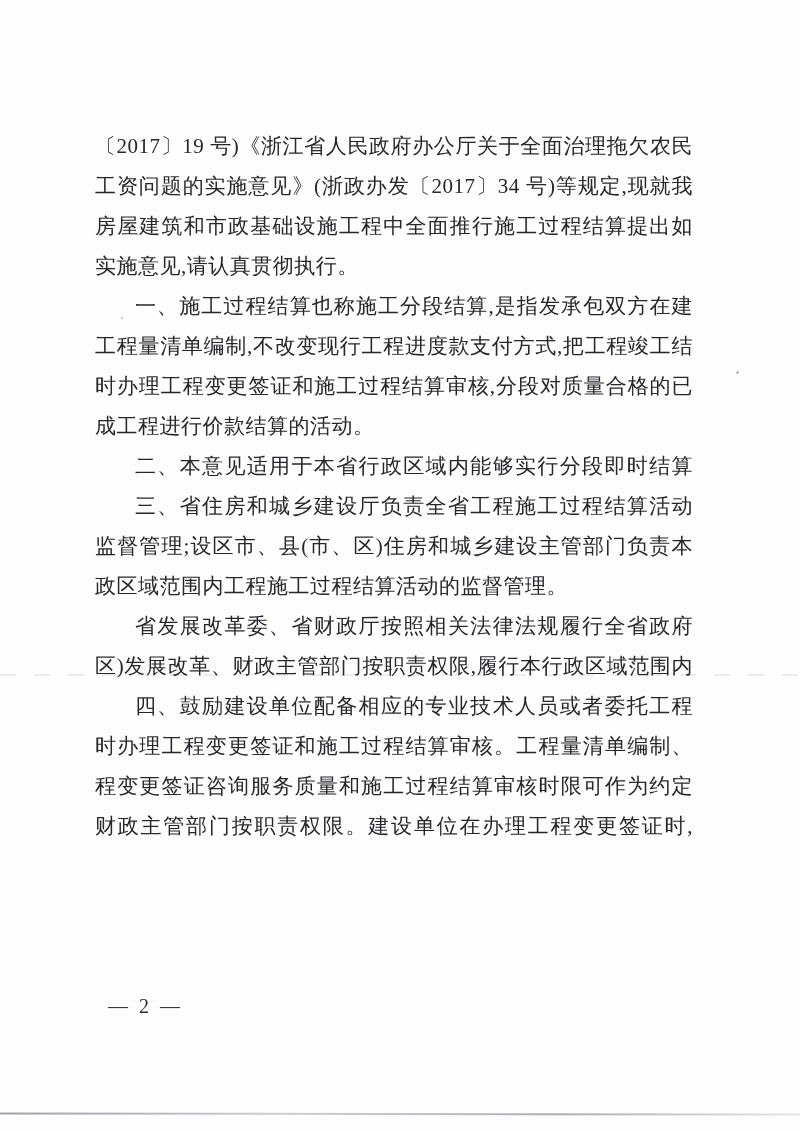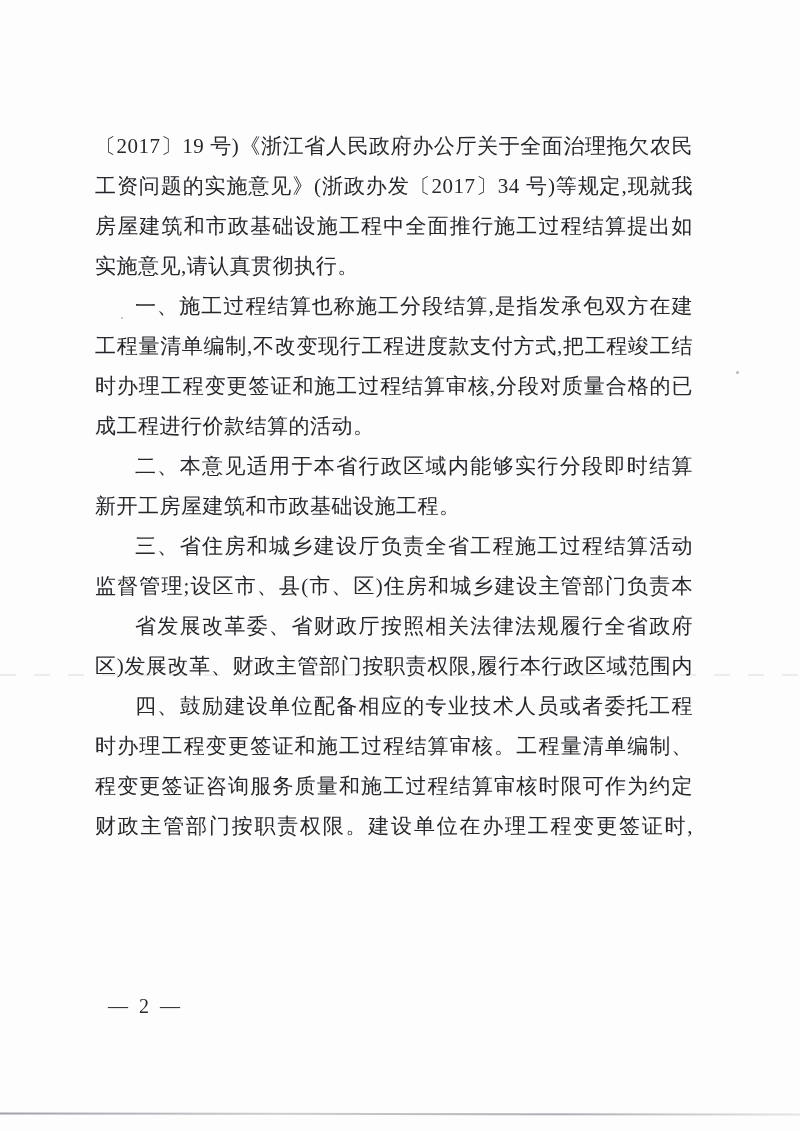--- a/index.html
+++ b/index.html
@@ -95,25 +95,25 @@
         <div class="line">实施意见,请认真贯彻执行。</div>
       </div>
       <div class="para">
         <div class="line justify indent">一、施工过程结算也称施工分段结算,是指发承包双方在建设</div>
         <div class="line justify">工程量清单编制,不改变现行工程进度款支付方式,把工程竣工结</div>
         <div class="line justify">时办理工程变更签证和施工过程结算审核,分段对质量合格的已完</div>
         <div class="line">成工程进行价款结算的活动。</div>
       </div>
       <div class="para">
         <div class="line justify indent">二、本意见适用于本省行政区域内能够实行分段即时结算的</div>
-        <div class="line">新开工房屋建筑和市政基础设施工程。</div>
       </div>
       <div class="para">
         <div class="line justify indent">三、省住房和城乡建设厅负责全省工程施工过程结算活动的</div>
         <div class="line justify">监督管理;设区市、县(市、区)住房和城乡建设主管部门负责本行</div>
+        <div class="line">政区域范围内工程施工过程结算活动的监督管理。</div>
       </div>
       <div class="para">
         <div class="line justify indent">省发展改革委、省财政厅按照相关法律法规履行全省政府投</div>
         <div class="line justify">区)发展改革、财政主管部门按职责权限,履行本行政区域范围内</div>
       </div>
       <div class="para">
         <div class="line justify indent">四、鼓励建设单位配备相应的专业技术人员或者委托工程造</div>
         <div class="line justify">时办理工程变更签证和施工过程结算审核。工程量清单编制、工</div>
         <div class="line justify">程变更签证咨询服务质量和施工过程结算审核时限可作为约定支</div>
         <div class="line justify">财政主管部门按职责权限。建设单位在办理工程变更签证时,</div>

